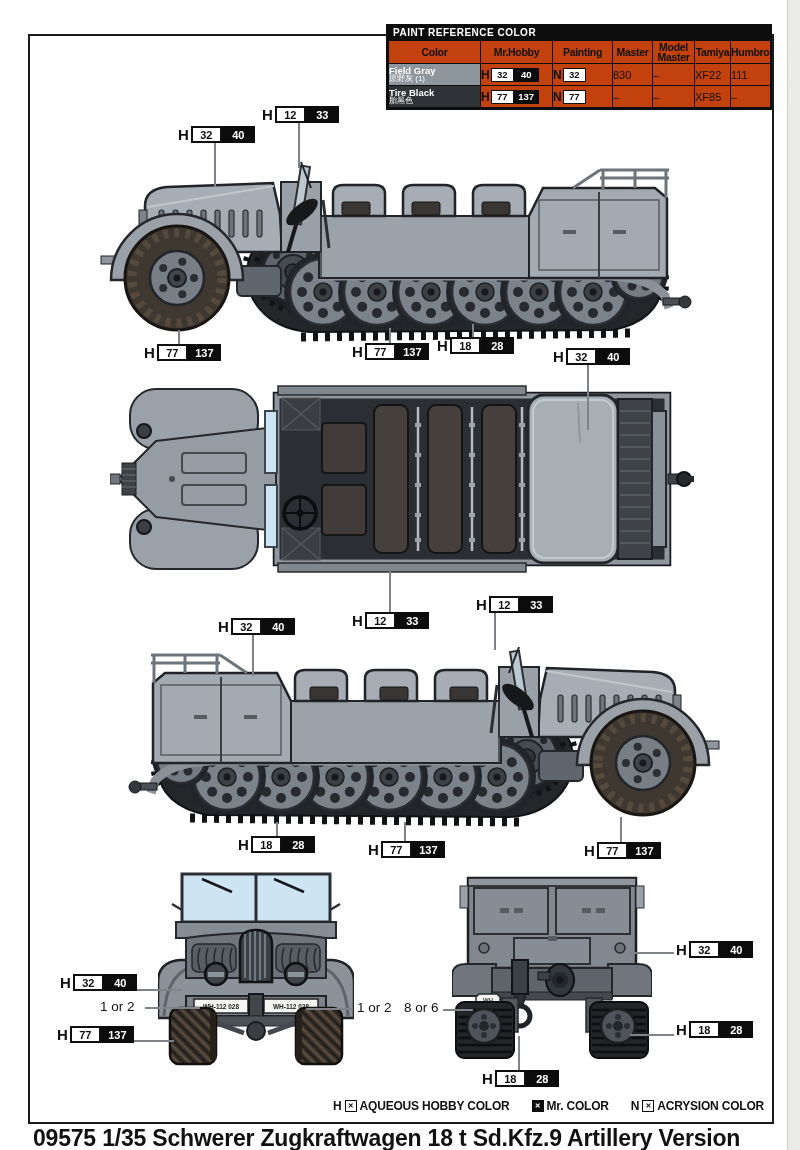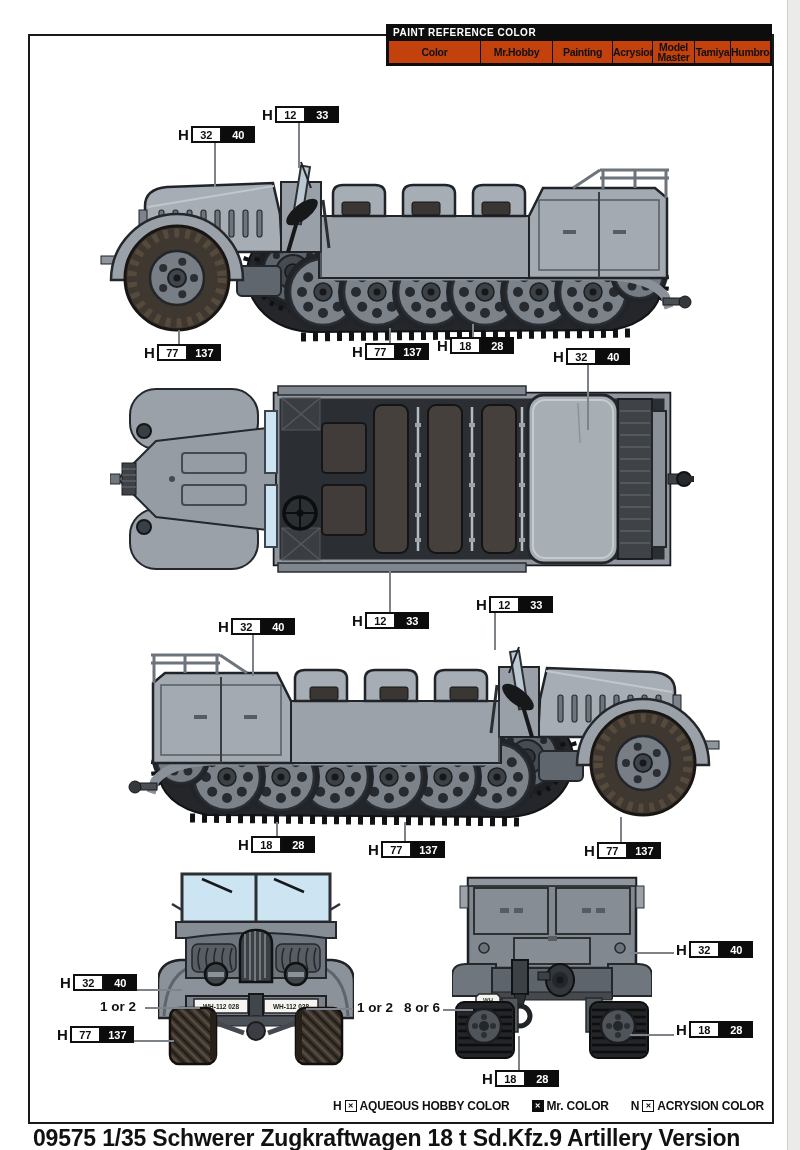--- a/index.html
+++ b/index.html
@@ -25,21 +25,21 @@
   .cp2{font-size:12px;font-weight:600;margin-right:1px}
   .bw2,.bb2{display:inline-flex;align-items:center;justify-content:center;height:12px;font-size:9.5px;font-weight:700}
   .bw2{min-width:21px;border:1.5px solid #0d0d0d;background:#fff;color:#0d0d0d}
   .bb2{min-width:23px;border:1.5px solid #0d0d0d;background:#0d0d0d;color:#fff}
   
   .chip{position:absolute;display:flex;align-items:center;height:17px;white-space:nowrap}
   .cp{font-size:15px;font-weight:600;margin-right:2px}
   .bw,.bb{display:inline-flex;align-items:center;justify-content:center;height:13px;font-size:11px;font-weight:700;padding:0 2px}
   .bw{min-width:23px;border:2px solid #0f0f0f;background:#fff;color:#0f0f0f}
   .bb{min-width:25px;border:2px solid #0c0c0c;background:#0c0c0c;color:#fff}
-  .qty{position:absolute;font-size:13.5px;font-weight:700;white-space:nowrap}
+  .qty{position:absolute;font-size:13.5px;font-weight:400;white-space:nowrap}
   .lead{position:absolute;background:#7e838a}
   .lead.v{width:2px}
   .lead.h{height:2px}
   
   #legend{position:absolute;right:36px;top:1099px;display:flex;gap:22px;align-items:center;
           font-size:12px;font-weight:700;letter-spacing:-0.2px}
   #legend .item{display:flex;align-items:center;gap:3px}
   .lbox{width:10px;height:10px;display:inline-flex;align-items:center;justify-content:center;font-size:7px;font-weight:700}
   .lbox.w{border:1.5px solid #0d0d0d;background:#fff;color:#0d0d0d}
   .lbox.k{border:1.5px solid #0d0d0d;background:#0d0d0d;color:#fff}
@@ -68,24 +68,62 @@
           <col style="width:40px">
           <col style="width:42px">
           <col style="width:36px">
           <col style="width:40px">
         </colgroup>
       <tbody>
           <tr>
         <th>Color</th>
         <th>Mr.Hobby</th>
         <th>Painting</th>
-        <th>Acrysion</th>
+        <th>Master</th>
         <th>Model Master</th>
         <th>Tamiya</th>
         <th>Humbrol</th>
+      </tr>
+      <tr>
+        <td class="name" style="background:#8e969d">
+              <div class="nm">Field Gray</div>
+              <div class="nc">原野灰 (1)</div>
+            </td>
+        <td><span class="chip-s">
+                <span class="cp2">H</span>
+                <span class="bw2">32</span>
+                <span class="bb2">40</span>
+              </span></td>
+        <td><span class="chip-s">
+                <span class="cp2">N</span>
+                <span class="bw2">32</span>
+              </span></td>
+        <td>830</td>
+        <td>–</td>
+        <td>XF22</td>
+        <td>111</td>
+      </tr>
+      <tr>
+        <td class="name" style="background:#2f3337">
+              <div class="nm">Tire Black</div>
+              <div class="nc">胎黑色</div>
+            </td>
+        <td><span class="chip-s">
+                <span class="cp2">H</span>
+                <span class="bw2">77</span>
+                <span class="bb2">137</span>
+              </span></td>
+        <td><span class="chip-s">
+                <span class="cp2">N</span>
+                <span class="bw2">77</span>
+              </span></td>
+        <td>–</td>
+        <td>–</td>
+        <td>XF85</td>
+        <td>–</td>
       </tr>
     </tbody>
       </table>
   </div>
 
   <svg style="left:95px;top:160px" width="600" height="190" viewBox="0 0 600 190">
     <defs>
       <g id="rw">
         <circle r="39" fill="#21252a"></circle>
         <circle r="33" fill="#7b828a" stroke="#2a2d31" stroke-width="2.5"></circle>

